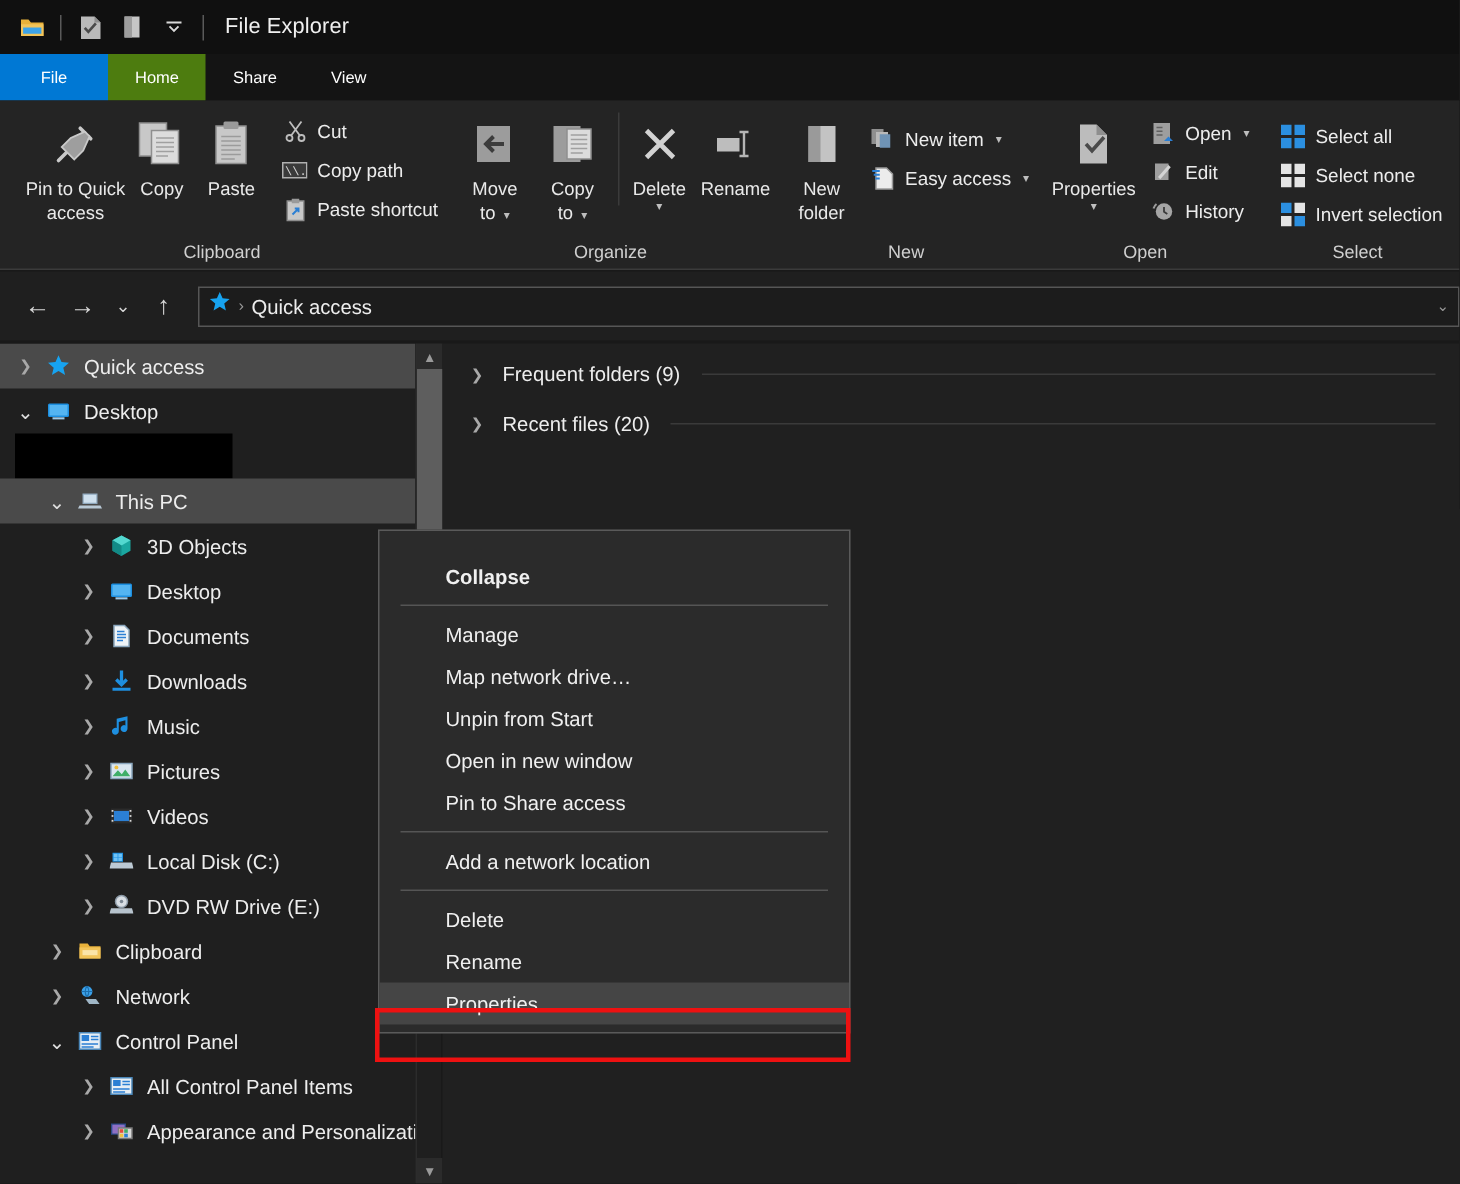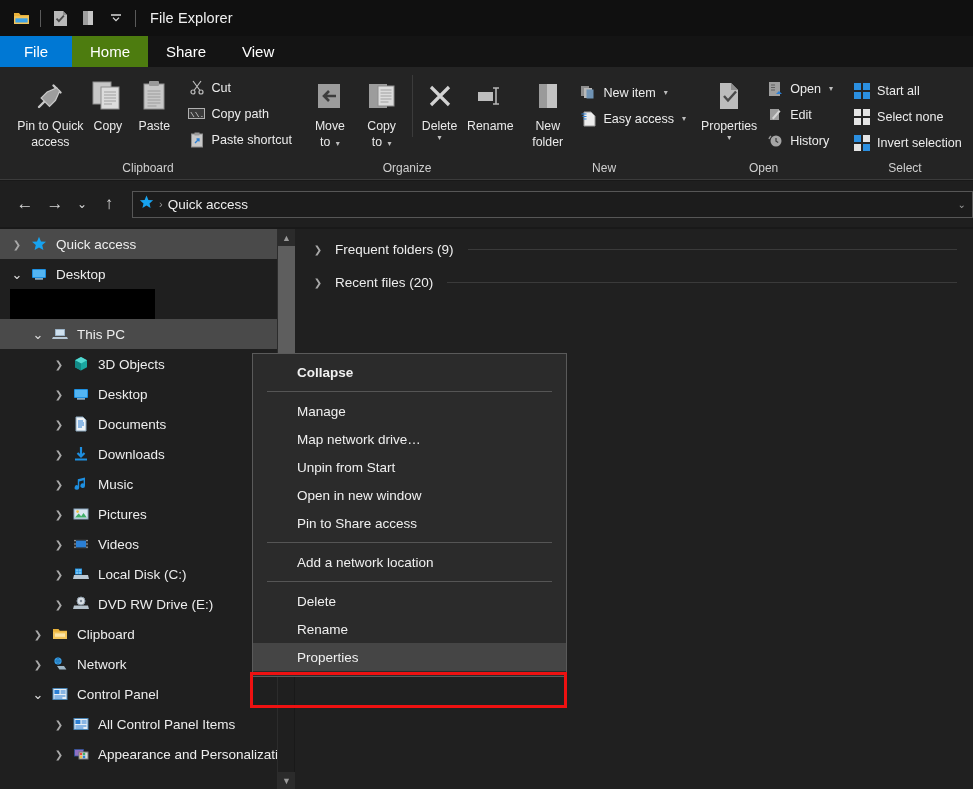--- a/index.html
+++ b/index.html
@@ -24,21 +24,21 @@
   .qat-sep { width: 1px; height: 17px; background: #5a5a5a; margin: 0 4px; }
   .title-text { font-size: 14.5px; color: #f0f0f0; margin-left: 10px; letter-spacing: .1px; }
 
   
   .tabs {
     position: absolute; left: 0; top: 36px; width: 973px; height: 31px;
     background: #141414; display: flex; align-items: stretch;
   }
   .tab {
     display: flex; align-items: center; justify-content: center;
-    font-size: 15px; color: #ffffff; padding: 0 18px; min-width: 52px;
+    font-size: 11px; color: #ffffff; padding: 0 18px; min-width: 52px;
   }
   .tab.file { background: #0078d4; min-width: 72px; }
   .tab.active { background: #4d7c0f; }
 
   
   .ribbon {
     position: absolute; left: 0; top: 67px; width: 973px; height: 113px;
     background: #242424; display: flex; align-items: stretch;
     border-bottom: 1px solid #3b3b3b;
   }
@@ -120,21 +120,21 @@
   .sect {
     height: 33px; display: flex; align-items: center; gap: 8px; padding-left: 14px; padding-right: 16px;
   }
   .sect .chev { width: 18px; min-width: 18px; }
   .sect .lbl { font-size: 13.5px; color: #ededed; white-space: nowrap; }
   .sect .rule { flex: 1; height: 1px; background: #3a3a3a; margin-left: 6px; }
 
   
   .ctxmenu {
     position: absolute; left: 252px; top: 353px; width: 315px;
-    background: #2b2b2b; border: 1px solid #5a5a5a; padding: 4px 0 5px 0; z-index: 40;
+    background: #2b2b2b; border: 1px solid #5a5a5a; padding: 16px 0 5px 0; z-index: 40;
   }
   .ctx-item {
     height: 28px; display: flex; align-items: center; padding-left: 44px;
     font-size: 13.5px; color: #f0f0f0; white-space: nowrap;
   }
   .ctx-item.bold { font-weight: bold; }
   .ctx-item.hl { background: #454545; }
   .ctx-sep { height: 1px; background: #555555; margin: 5px 14px 5px 14px; }
   .redbox {
     position: absolute; left: 250px; top: 672px; width: 317px; height: 36px;
@@ -418,21 +418,21 @@
         <div class="small-col" style="margin-left:12px;padding-top:6px">
           <div class="small-btn">
             <span class="glyph">
               <svg width="16" height="16" viewBox="0 0 16 16">
                   <rect x="0" y="0" width="7" height="7" fill="#2b8fe0"></rect>
                   <rect x="9" y="0" width="7" height="7" fill="#2b8fe0"></rect>
                   <rect x="0" y="9" width="7" height="7" fill="#2b8fe0"></rect>
                   <rect x="9" y="9" width="7" height="7" fill="#2b8fe0"></rect>
                 </svg>
             </span>
-            <span>Start all</span>
+            <span>Select all</span>
           </div>
           <div class="small-btn">
             <span class="glyph">
               <svg width="16" height="16" viewBox="0 0 16 16">
                   <rect x="0" y="0" width="7" height="7" fill="#e4e4e4"></rect>
                   <rect x="9" y="0" width="7" height="7" fill="#e4e4e4"></rect>
                   <rect x="0" y="9" width="7" height="7" fill="#e4e4e4"></rect>
                   <rect x="9" y="9" width="7" height="7" fill="#e4e4e4"></rect>
                 </svg>
             </span>

